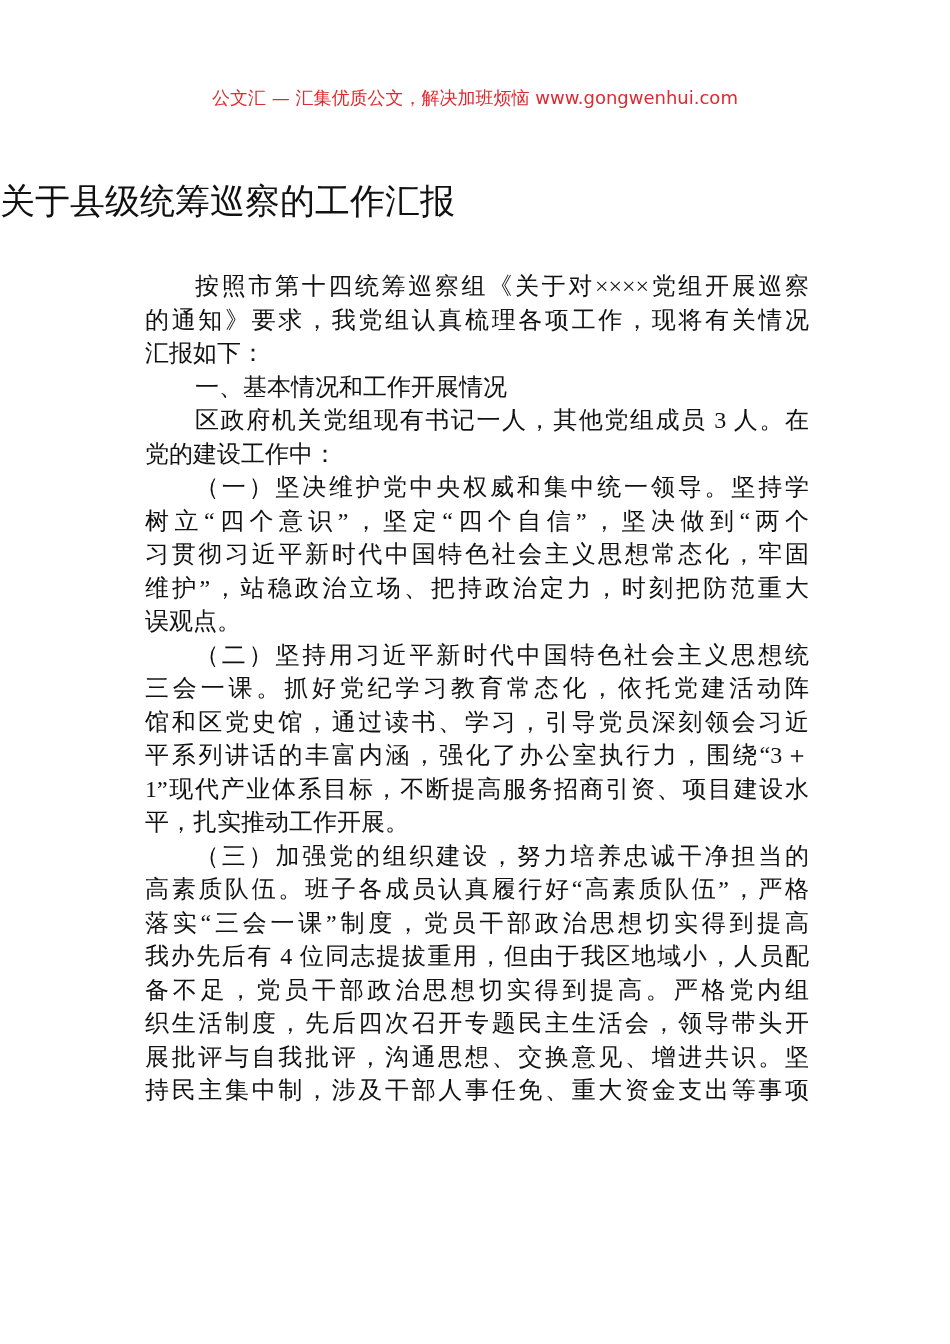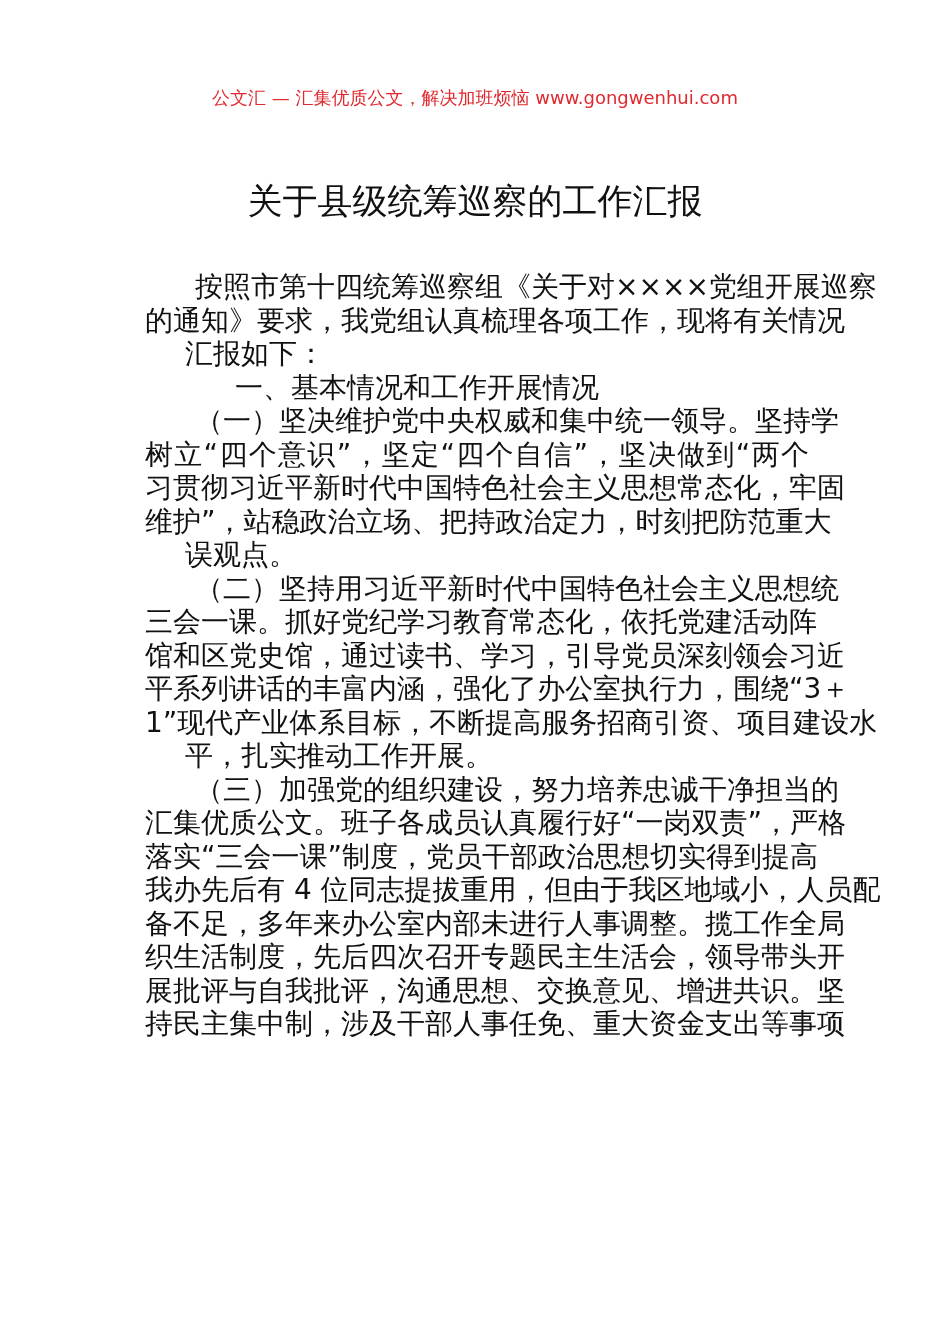--- a/index.html
+++ b/index.html
@@ -32,46 +32,46 @@
     font-size: 18px;
     line-height: 28px;
     color: #e0282e;
     white-space: nowrap;
   }
   .title {
     position: absolute;
     top: 178px;
     left: 0;
     width: 950px;
-    text-align: center;
+    text-align: left;
     font-size: 35px;
     line-height: 46px;
     color: #111111;
     font-weight: normal;
     letter-spacing: 0px;
   }
   .body {
     position: absolute;
     top: 270px;
     left: 145px;
     width: 664px;
   }
   .line {
     display: block;
     height: 33.5px;
-    font-size: 28px;
+    font-size: 24px;
     line-height: 33.5px;
     white-space: nowrap;
     text-align: justify;
     text-align-last: justify;
     color: #111111;
+    font-family: Liberation Serif, serif;
   }
   .line.last {
     text-align-last: left;
-    margin-left: 40px;
   }
   .line.indent {
     padding-left: 50px;
   }
 </style>
 </head>
 <body>
 
 <div class="page">
 
@@ -84,43 +84,47 @@
     <div>
       <span class="line indent">按照市第十四统筹巡察组《关于对××××党组开展巡察</span>
       <span class="line">的通知》要求，我党组认真梳理各项工作，现将有关情况</span>
       <span class="line last">汇报如下：</span>
     </div>
 
     <div>
       <span class="line indent last">一、基本情况和工作开展情况</span>
     </div>
 
+    <div>
+      <span class="line indent">区政府机关党组现有书记一人，其他党组成员 3 人。在</span>
+      <span class="line last">党的建设工作中：</span>
+    </div>
 
     <div>
       <span class="line indent">（一）坚决维护党中央权威和集中统一领导。坚持学</span>
       <span class="line">树立“四个意识”，坚定“四个自信”，坚决做到“两个</span>
       <span class="line">习贯彻习近平新时代中国特色社会主义思想常态化，牢固</span>
       <span class="line">维护”，站稳政治立场、把持政治定力，时刻把防范重大</span>
       <span class="line last">误观点。</span>
     </div>
 
     <div>
       <span class="line indent">（二）坚持用习近平新时代中国特色社会主义思想统</span>
       <span class="line">三会一课。抓好党纪学习教育常态化，依托党建活动阵</span>
       <span class="line">馆和区党史馆，通过读书、学习，引导党员深刻领会习近</span>
       <span class="line">平系列讲话的丰富内涵，强化了办公室执行力，围绕“3＋</span>
       <span class="line">1”现代产业体系目标，不断提高服务招商引资、项目建设水</span>
       <span class="line last">平，扎实推动工作开展。</span>
     </div>
 
     <div>
       <span class="line indent">（三）加强党的组织建设，努力培养忠诚干净担当的</span>
-      <span class="line">汇集优质公文。班子各成员认真履行好“一岗双责”，严格</span>
+      <span class="line">高素质队伍。班子各成员认真履行好“高素质队伍”，严格</span>
       <span class="line">落实“三会一课”制度，党员干部政治思想切实得到提高</span>
       <span class="line">我办先后有 4 位同志提拔重用，但由于我区地域小，人员配</span>
-      <span class="line">备不足，多年来办公室内部未进行人事调整。揽工作全局</span>
+      <span class="line">备不足，党员干部政治思想切实得到提高。严格党内组</span>
       <span class="line">织生活制度，先后四次召开专题民主生活会，领导带头开</span>
       <span class="line">展批评与自我批评，沟通思想、交换意见、增进共识。坚</span>
       <span class="line">持民主集中制，涉及干部人事任免、重大资金支出等事项</span>
     </div>
 
   </div>
 </div>
 
 </body></html>

